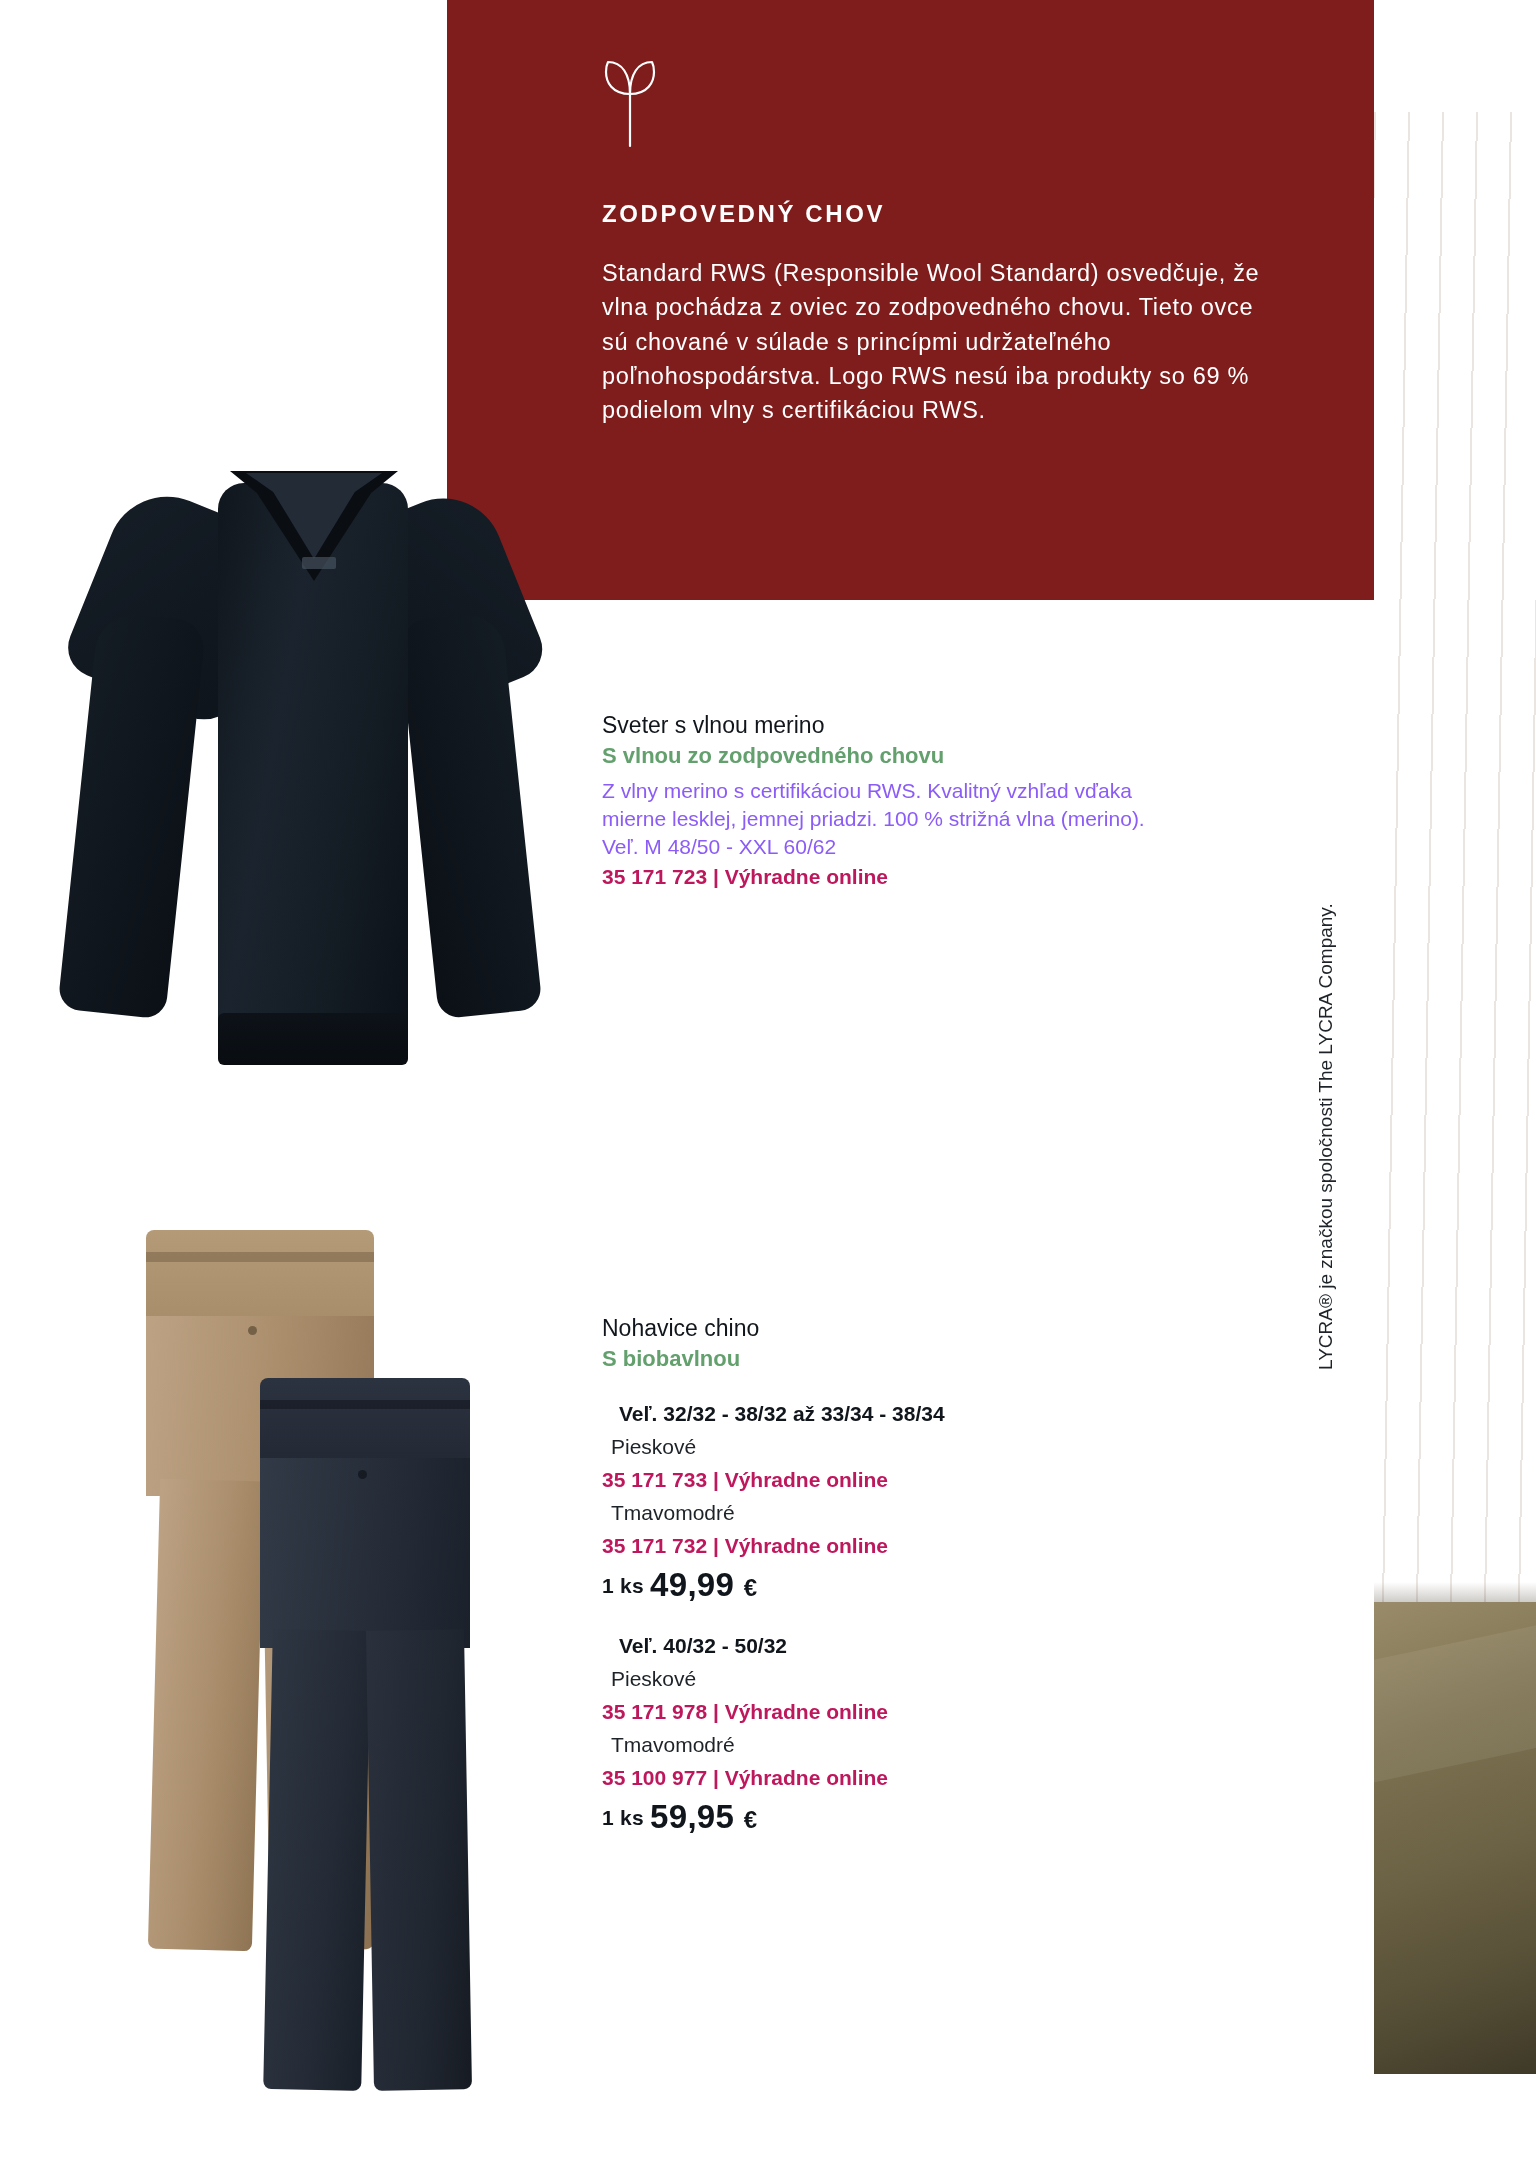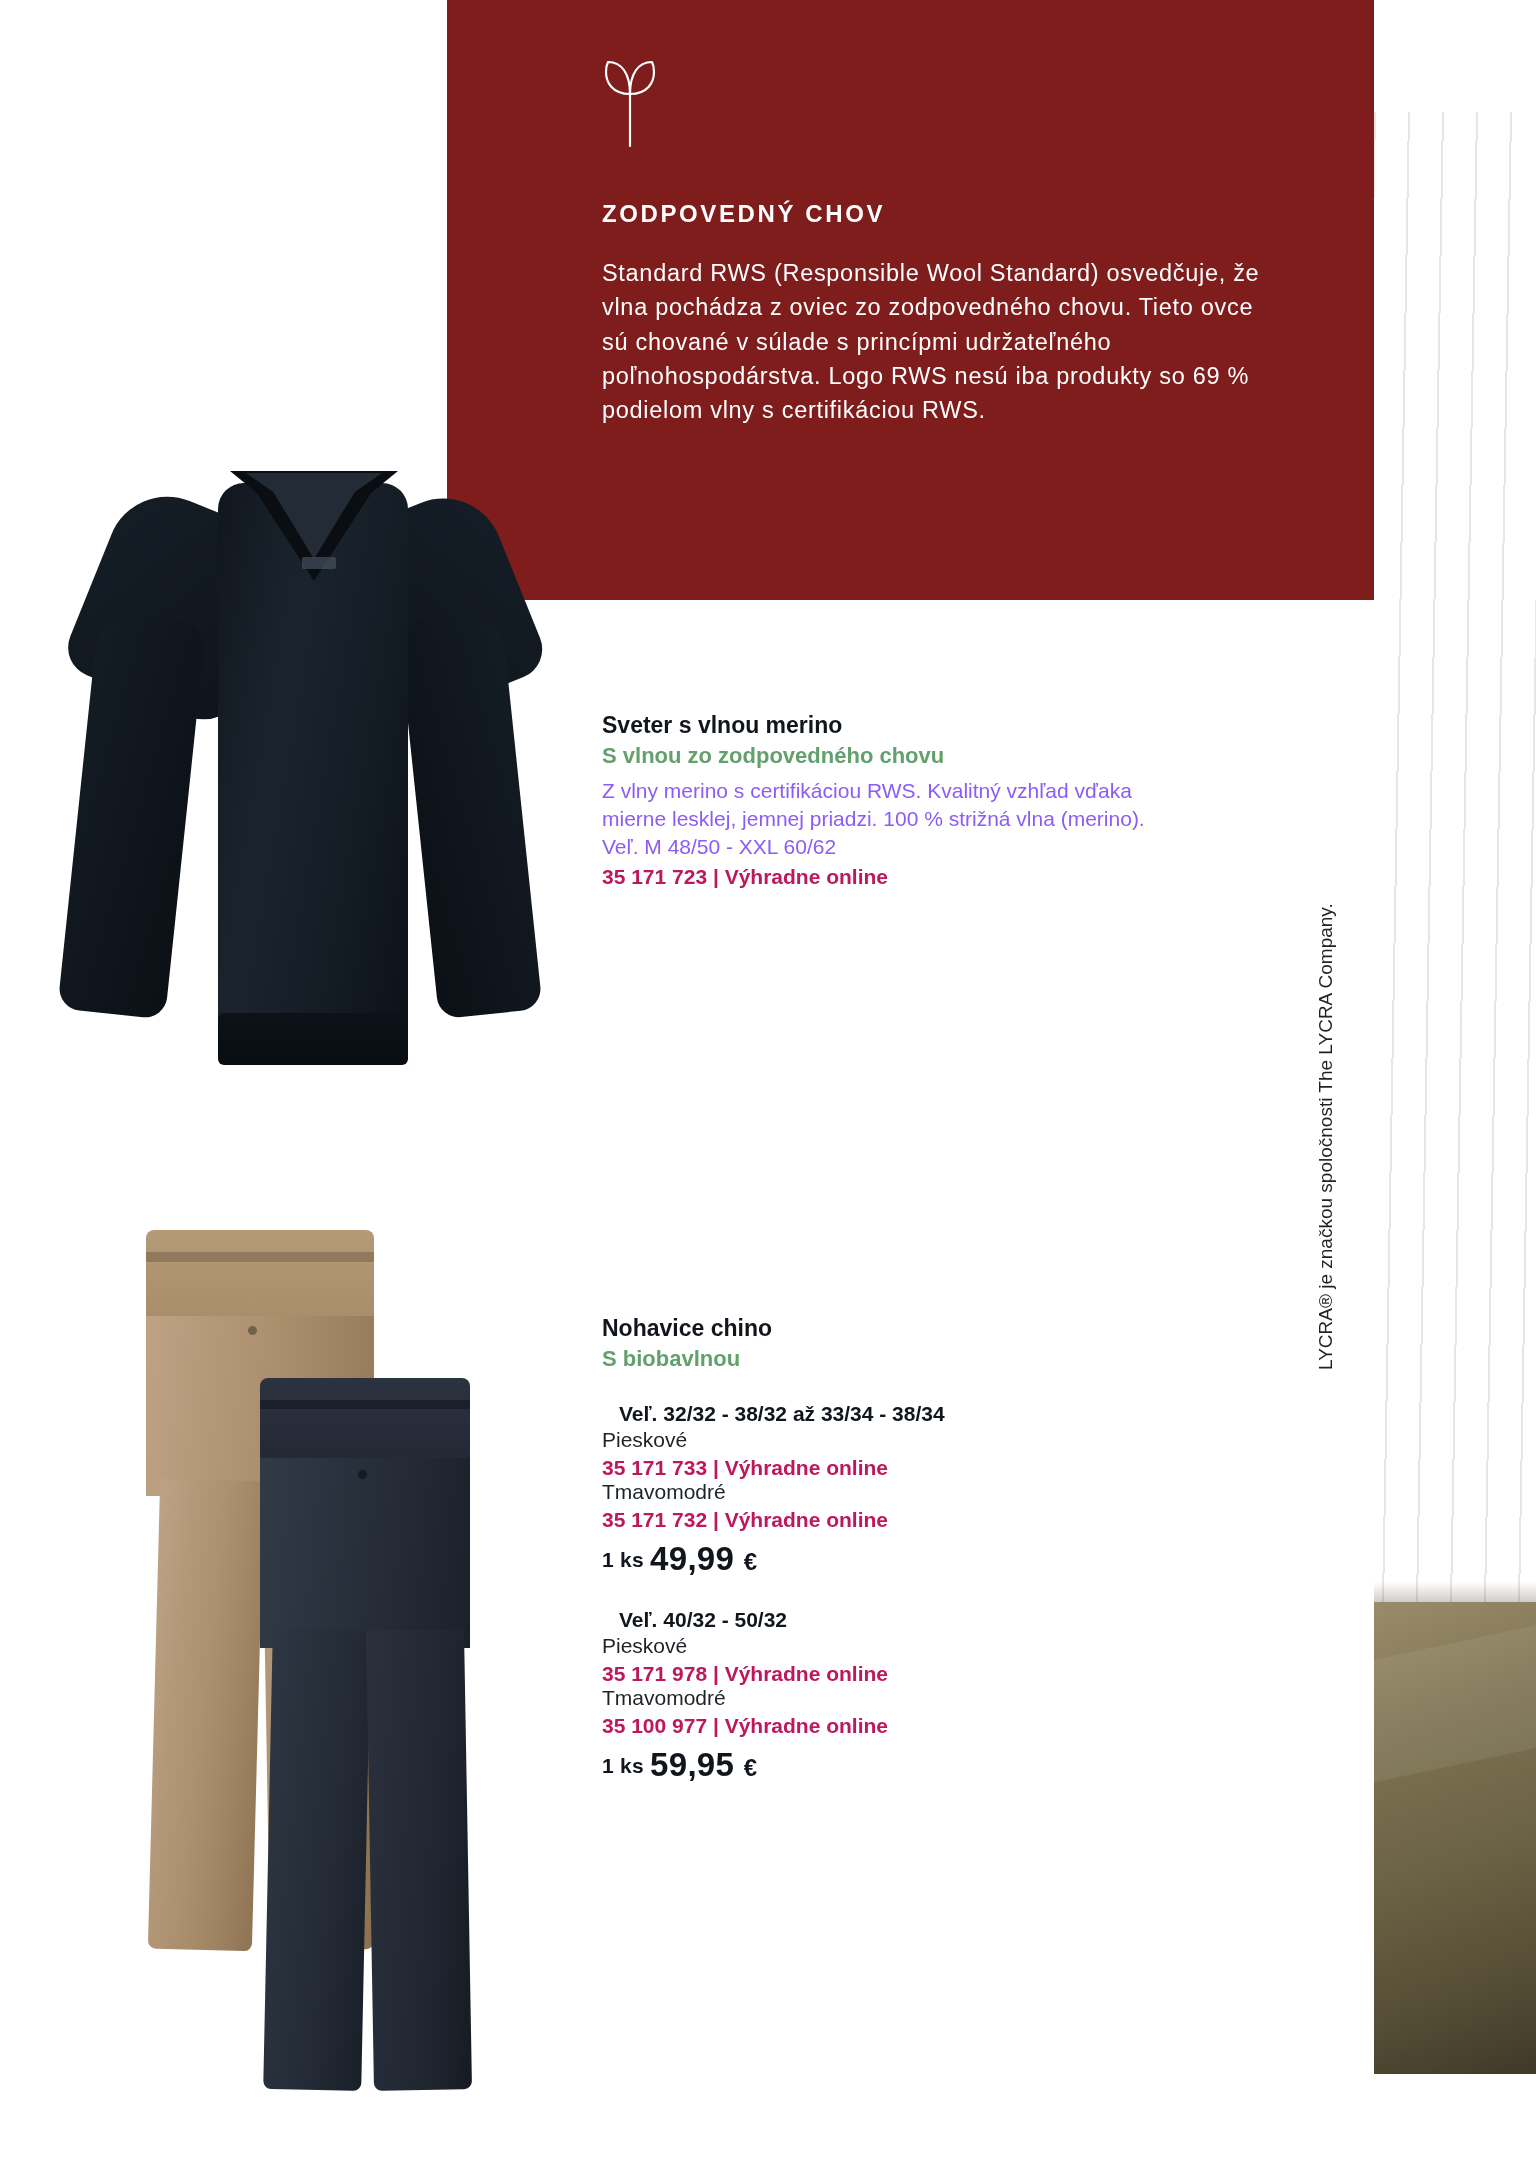--- a/index.html
+++ b/index.html
@@ -91,33 +91,33 @@
     line-height: 1.46;
     letter-spacing: 0.7px;
     margin: 0;
     max-width: 680px;
     font-weight: 400;
   }
 
   
   .product-text { position: absolute; left: 602px; }
   .p-title {
-    font-size: 23px; font-weight: 700; color: #11161c; margin: 0 0 4px 0;
+    font-size: 23px; font-weight: 400; color: #11161c; margin: 0 0 4px 0;
   }
   .p-sub {
     font-size: 22px; font-weight: 700; color: #63a06d; margin: 0 0 8px 0;
   }
   .p-desc {
     font-size: 21px; line-height: 1.33; color: #8b5cf6; margin: 0;
     font-weight: 400;
   }
   .p-code {
     font-size: 21px; font-weight: 700; color: #be185d; margin: 4px 0 0 0;
   }
-  .p-plain { font-size: 21px; color: #1d2328; margin: 0; }
+  .p-plain { font-size: 21px; color: #1d2328; margin: 9px; }
   .p-price {
     font-size: 33px; font-weight: 700; color: #11161c; margin: 8px 0 0 0;
     letter-spacing: 0.3px;
   }
   .p-price .eur { font-size: 24px; font-weight: 700; }
   .p-price .qty { font-size: 21px; font-weight: 700; vertical-align: 3px; margin-right: 6px; }
   .p-size { font-size: 21px; font-weight: 700; color: #11161c; margin: 0 0 2px 17px; }
   .gap-block { margin-top: 30px; }
 
   

